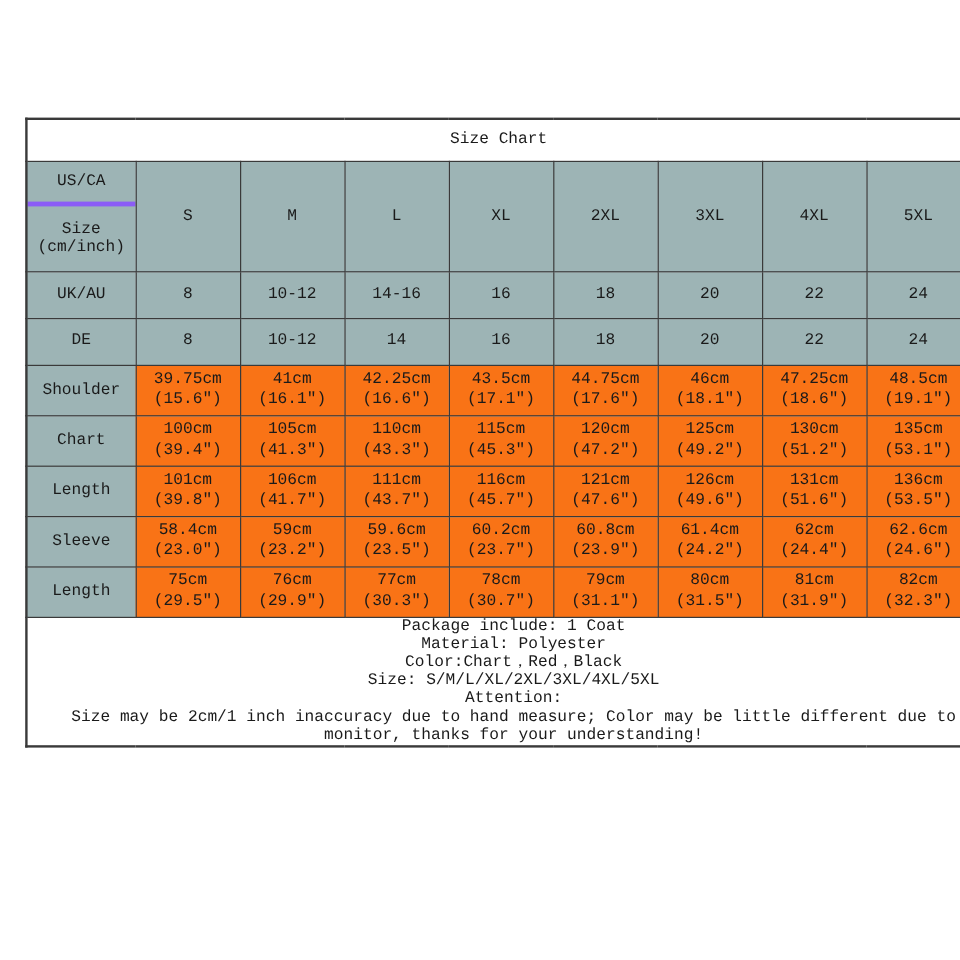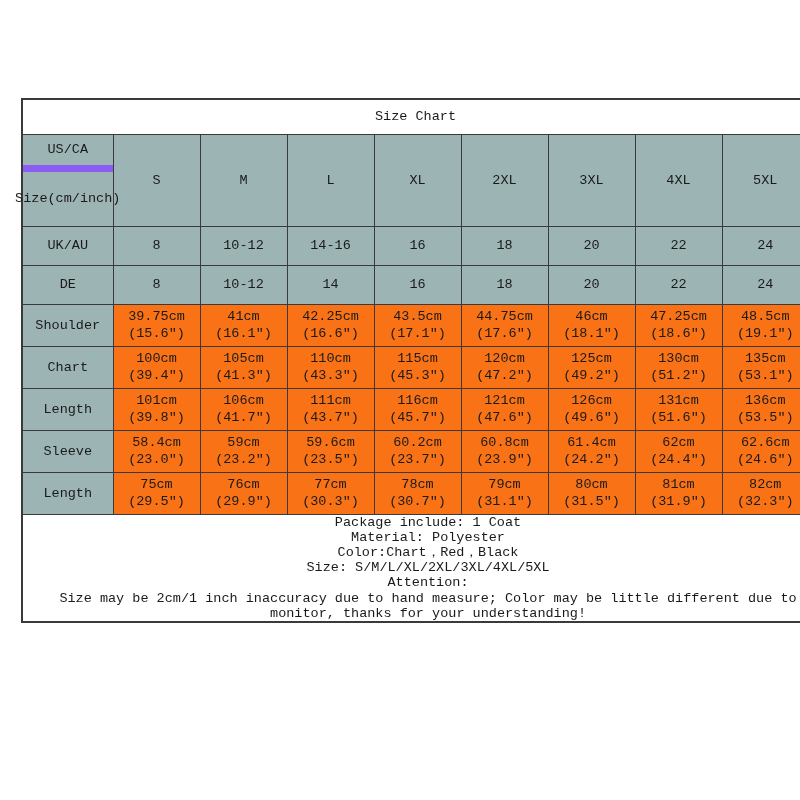--- a/index.html
+++ b/index.html
@@ -63,24 +63,24 @@
   }
   .hdr-sub {
     display: flex;
     align-items: center;
     justify-content: center;
     height: 37px;
     font-size: 13.5px;
     box-sizing: border-box;
   }
   .hdr-sub.top {
-    border-bottom: 7px solid #8b5cf6;
+    border-bottom: 4px solid #8b5cf6;
   }
   .hdr-sub.bottom {
-    flex-direction: row;
+    flex-direction: column;
     line-height: 1.12;
     height: 54px;
   }
 
   td.size-head {
     height: 76px;
     font-size: 14px;
   }
 
   td.row-label {

